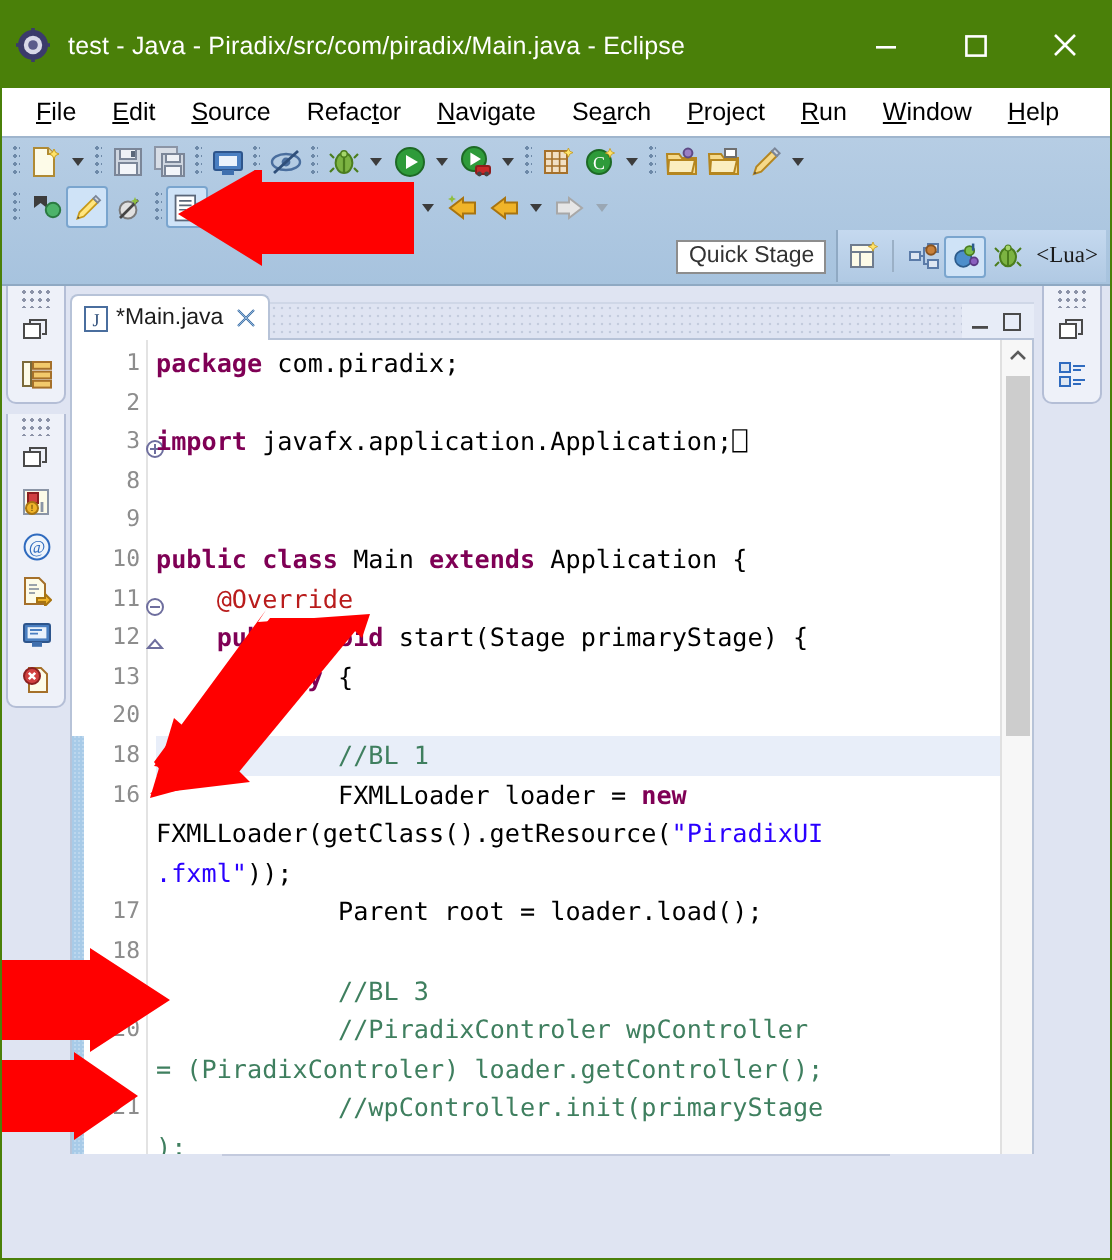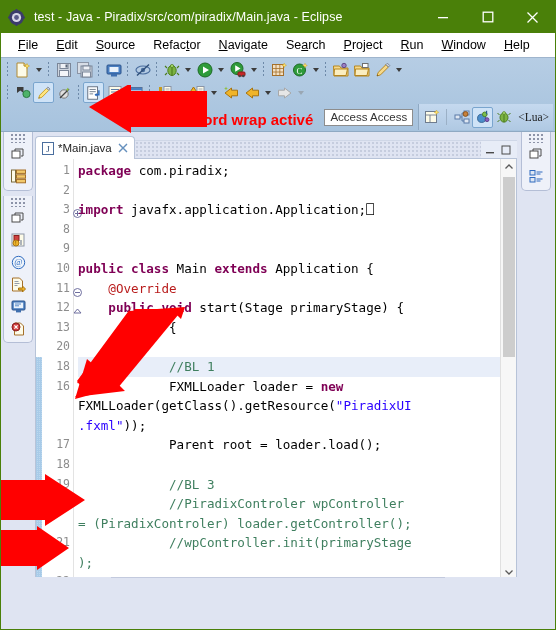--- a/index.html
+++ b/index.html
@@ -12,21 +12,21 @@
   #app {
     position: relative;
     width: 556px; height: 630px;
     background: #dfe4f2;
     border: 1px solid #4a8009;
     overflow: hidden;
   }
 
   
   .titlebar {
-    height: 32px;
+    height: 43px;
     background: #4a8009;
     display: flex;
     align-items: center;
     color: #ffffff;
     font-size: 12.5px;
     padding-left: 7px;
   }
   .app-icon {
     width: 17px; height: 17px;
     margin-right: 9px;
@@ -570,21 +570,21 @@
         <svg width="18" height="18" viewBox="0 0 18 18">
           <path d="M8.5 4 L8.5 6.2 L2.5 6.2 L2.5 11.8 L8.5 11.8 L8.5 14 L15 9 Z" fill="#e6e6e6" stroke="#a8a8a8"></path>
         </svg>
       </span>
       <span class="tarrow dim">
           <i></i>
         </span>
     </div>
 
     <div class="row3">
-      <span class="quickaccess">Access Access</span>
+      <span class="quickaccess">Quick Stage</span>
       <span class="perspbar">
         <span class="tbtn">
           <svg width="18" height="18" viewBox="0 0 18 18">
             <rect x="2.5" y="3.5" width="11" height="11" fill="#fdfbe8" stroke="#6f7c8e"></rect>
             <path d="M2.5 7h11M7 7v7.5" stroke="#6f7c8e" stroke-width=".9"></path>
             <path d="M13.5 2l.7 1.6 1.6.7-1.6.7-.7 1.6-.7-1.6-1.6-.7 1.6-.7z" fill="#ffe36b" stroke="#c79a1a" stroke-width=".4"></path>
           </svg>
         </span>
         <span class="vsep"></span>
         <span class="tbtn">
@@ -786,21 +786,20 @@
           </svg>
         </div>
       </div>
     </div>
   </div>
 
   <div class="statuswrap">
     <div class="hrline" style="margin:0 110px 0 110px;"></div>
   </div>
 
-  <span class="anno-text" style="left:145px; top:110px;">Mode Word wrap activé</span>
 
   <svg class="arrow" style="left:78px;top:84px;" width="130" height="50" viewBox="0 0 130 50">
     <path d="M128 44 L52 44 L52 50 L10 24 L52 0 L52 8 L128 8 Z" fill="#ff0000" transform="translate(0,-2)"></path>
   </svg>
 
   <svg class="arrow" style="left:72px;top:302px;" width="118" height="98" viewBox="0 0 118 98">
     <path d="M112 4 L56 8 L60 2 L4 78 L10 86 L2 94 L52 88 L46 82 L102 10 L108 16 Z" fill="#ff0000"></path>
     <path d="M110 6 L44 86 L4 80 L62 6 Z" fill="#ff0000"></path>
     <path d="M2 96 L46 84 L14 56 Z" fill="#ff0000"></path>
   </svg>

